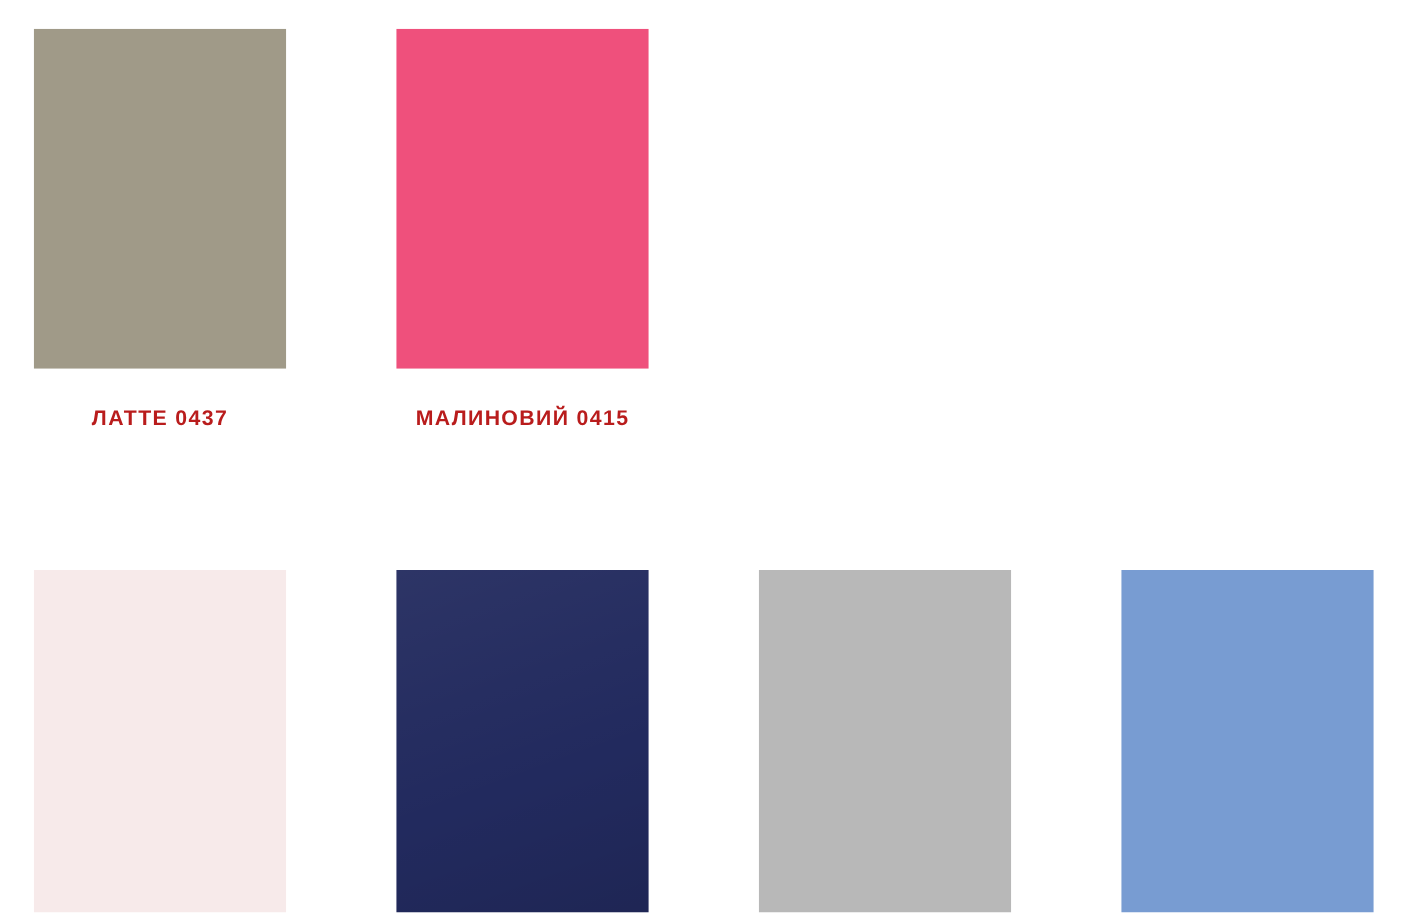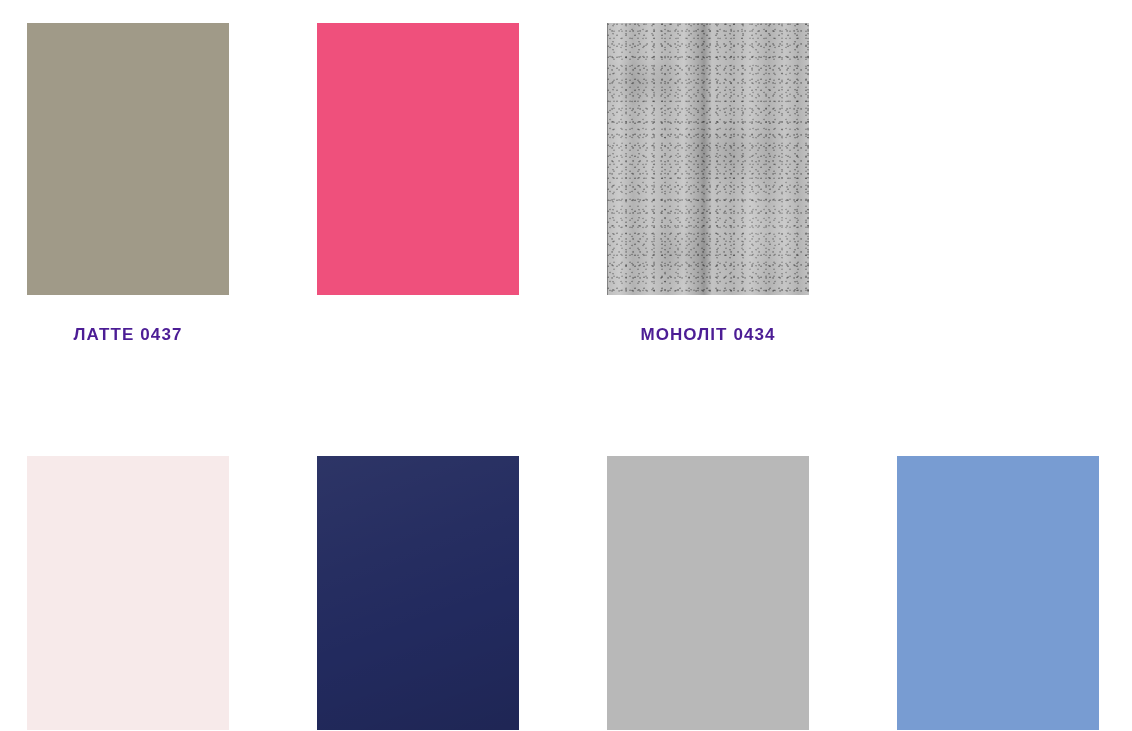--- a/index.html
+++ b/index.html
@@ -37,21 +37,21 @@
   .row-two .swatch {
     height: 274px;
   }
 
   .swatch-label {
     display: block;
     text-align: center;
     font-size: 17px;
     font-weight: bold;
     letter-spacing: 1.1px;
-    color: #4c1d95;
+    color: #b91c1c;
     padding-top: 30px;
     padding-bottom: 0;
     white-space: nowrap;
   }
 
   .row-two .swatch-cell {
     padding-top: 88px;
   }
   .row-two .swatch-label {
     padding-top: 32px;
@@ -182,28 +182,23 @@
     <div class="swatch">
       <div class="fill-solid" style="background-color: rgb(160, 154, 136);"></div>
     </div>
     <span class="swatch-label">ЛАТТЕ 0437</span>
   </div>
 
   <div class="swatch-cell">
     <div class="swatch">
       <div class="fill-solid" style="background-color: rgb(239, 80, 124);"></div>
     </div>
-  </div>
-
-  <div class="swatch-cell">
-    <div class="swatch">
-      <div class="tex-concrete"></div>
-    </div>
-    <span class="swatch-label">МОНОЛІТ 0434</span>
-  </div>
+    <span class="swatch-label">МАЛИНОВИЙ 0415</span>
+  </div>
+
 
 
 </div>
 
 <div class="palette row-two">
 
   <div class="swatch-cell">
     <div class="swatch">
       <div class="fill-solid" style="background-color: rgb(247, 234, 234);"></div>
     </div>

